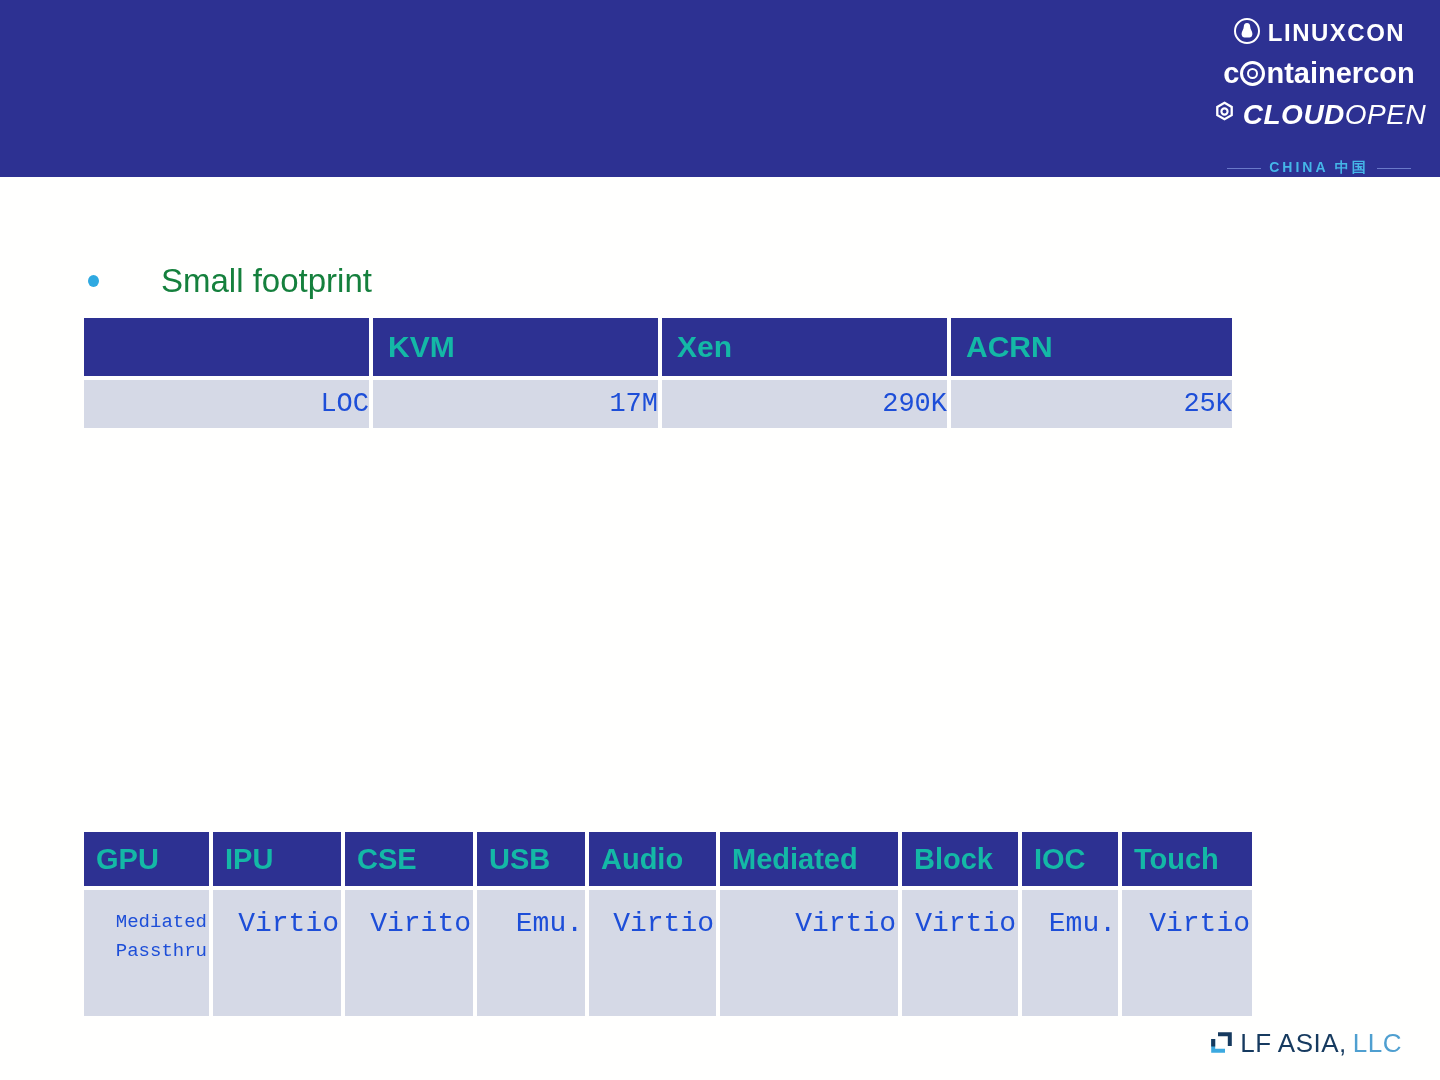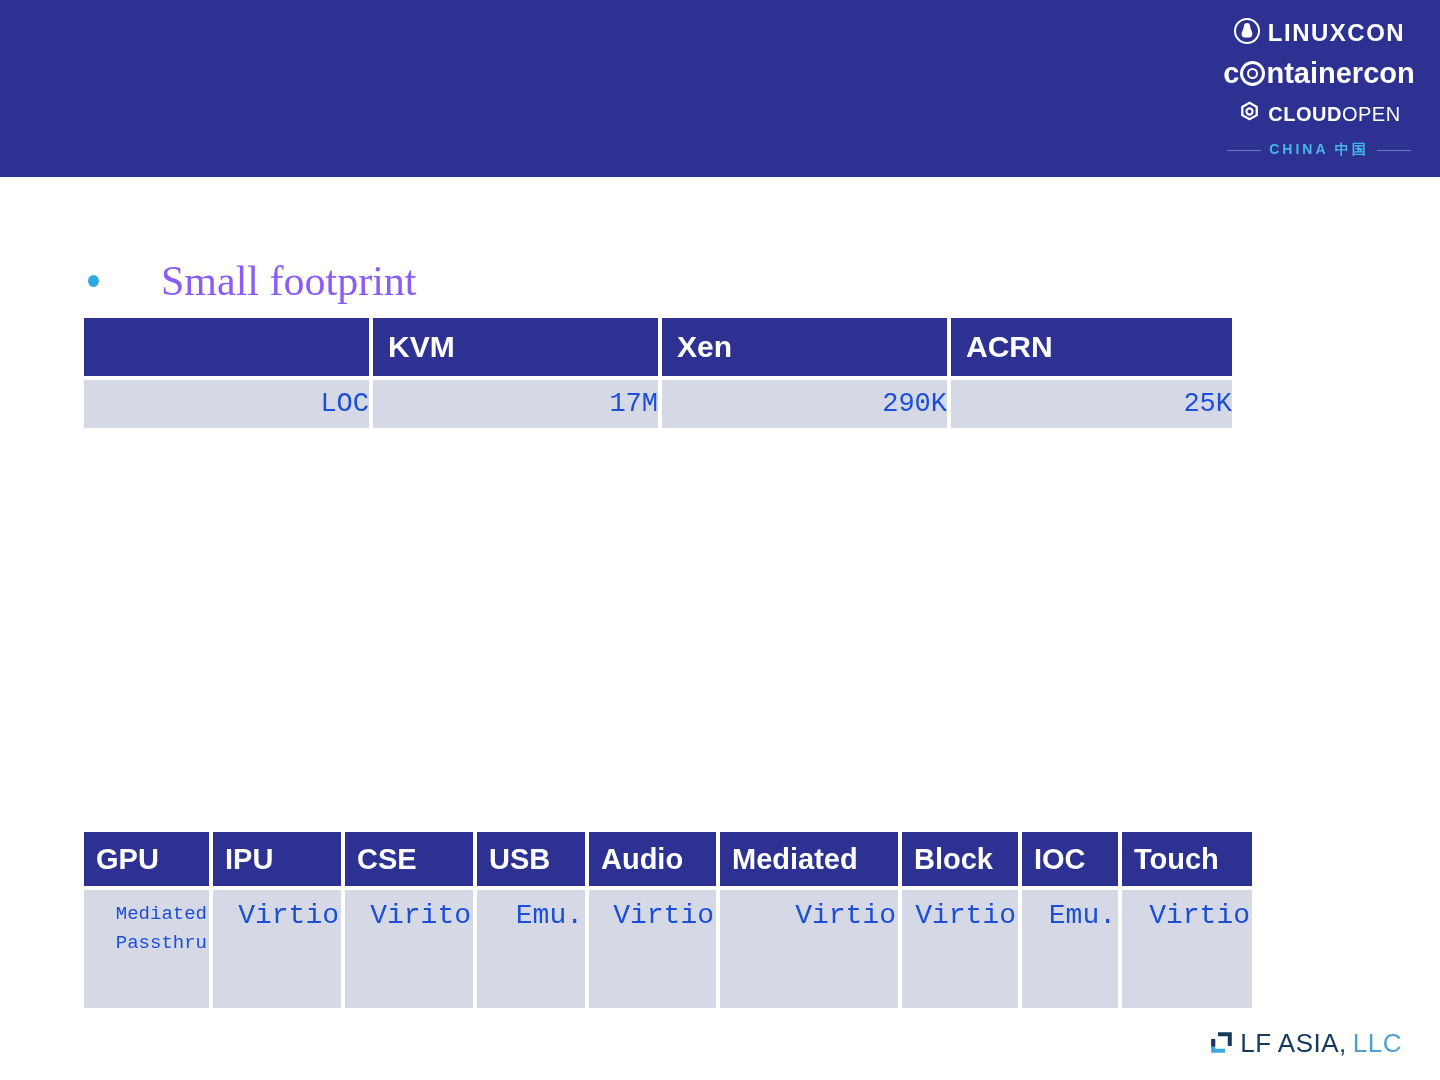--- a/index.html
+++ b/index.html
@@ -14,48 +14,48 @@
     color:#fdfdfd;font-size:78px;font-weight:400;letter-spacing:0px;white-space:nowrap;
   }
   
   .brand{position:absolute;right:30px;top:13px;width:182px;display:flex;flex-direction:column;align-items:center;color:#fff;}
   .brand-row{display:flex;align-items:center;justify-content:center;}
   .linuxcon-row{margin-top:4px;}
   .linuxcon-text{font-size:24px;font-weight:bold;letter-spacing:1.5px;margin-left:7px;}
   .containercon-row{margin-top:8px;font-size:29px;font-weight:bold;letter-spacing:0px;}
   .bullseye{display:inline-block;width:19px;height:19px;border:3px solid #fff;border-radius:50%;position:relative;vertical-align:-2px;margin:0 1px;}
   .bullseye i{position:absolute;left:50%;top:50%;width:7px;height:7px;margin:-5.5px 0 0 -5.5px;border:2px solid #fff;border-radius:50%;}
-  .cloudopen-row{margin-top:9px;font-size:20px;letter-spacing:0.5px;}
+  .cloudopen-row{margin-top:9px;font-size:28px;letter-spacing:0.5px;font-style:italic;}
   .cloudopen-bold{font-weight:bold;margin-left:6px;}
   .cloudopen-light{font-weight:normal;}
-  .china-row{margin-top:12px;display:flex;align-items:center;gap:8px;}
+  .china-row{margin-top:28px;display:flex;align-items:center;gap:8px;}
   .china-line{width:34px;height:0;border-top:1.5px solid #6a79c9;}
   .china-text{color:#45b6e8;font-size:14px;font-weight:bold;letter-spacing:3px;white-space:nowrap;}
   .bullet-item{
-    position:relative;padding-left:73px;color:#8b5cf6;
-    font-family:Liberation Serif, serif;
-    font-size:42px;line-height:46px;
+    position:relative;padding-left:73px;color:#15803d;
+    font-family:Liberation Sans, sans-serif;
+    font-size:33px;line-height:46px;
   }
   .bullet-item::before{
     content:"";position:absolute;left:0;top:17px;width:11px;height:12px;
     border-radius:50%;background:#2fa9e1;
   }
   #footprint-bullet{position:absolute;left:88px;top:258px;width:1200px;}
   #bullet-list{position:absolute;left:88px;top:497px;width:1185px;}
   #bullet-list .bullet-item{margin-bottom:13px;}
   
   table{border-collapse:separate;border-spacing:4px;position:absolute;table-layout:fixed;}
-  th{background:#2d3192;color:#ffffff;text-align:left;font-weight:bold;font-size:30px;padding:0 0 0 15px;}
+  th{background:#2d3192;color:#14b8a6;text-align:left;font-weight:bold;font-size:30px;padding:0 0 0 15px;}
   td{background:#d5d9e6;color:#1d4ed8;text-align:right;font-family:"Liberation Mono","DejaVu Sans Mono",monospace;padding:0 0 0 11px;}
   #table-loc{left:80px;top:314px;}
   #table-loc th{height:58px;}
   #table-loc td{height:48px;font-size:27px;}
   #table-io{left:80px;top:828px;}
   #table-io th{height:54px;font-size:29px;padding-left:12px;}
-  #table-io td{height:108px;font-size:28px;vertical-align:top;padding-top:10px;padding-left:9px;padding-right:2px;}
+  #table-io td{height:108px;font-size:28px;vertical-align:top;padding-top:18px;padding-left:9px;padding-right:2px;}
   #table-io td.small{font-size:19px;line-height:29px;}
   
   .footer{position:absolute;right:38px;top:1028px;display:flex;align-items:center;}
   .lf-icon{margin-right:8px;margin-top:2px;}
   .lf-bold{color:#163a5f;font-weight:normal;font-size:26px;letter-spacing:0.5px;}
   .lf-light{color:#4f9fd0;font-weight:normal;font-size:26px;margin-left:6px;letter-spacing:0.5px;}
 </style>
 </head>
 <body>
 

